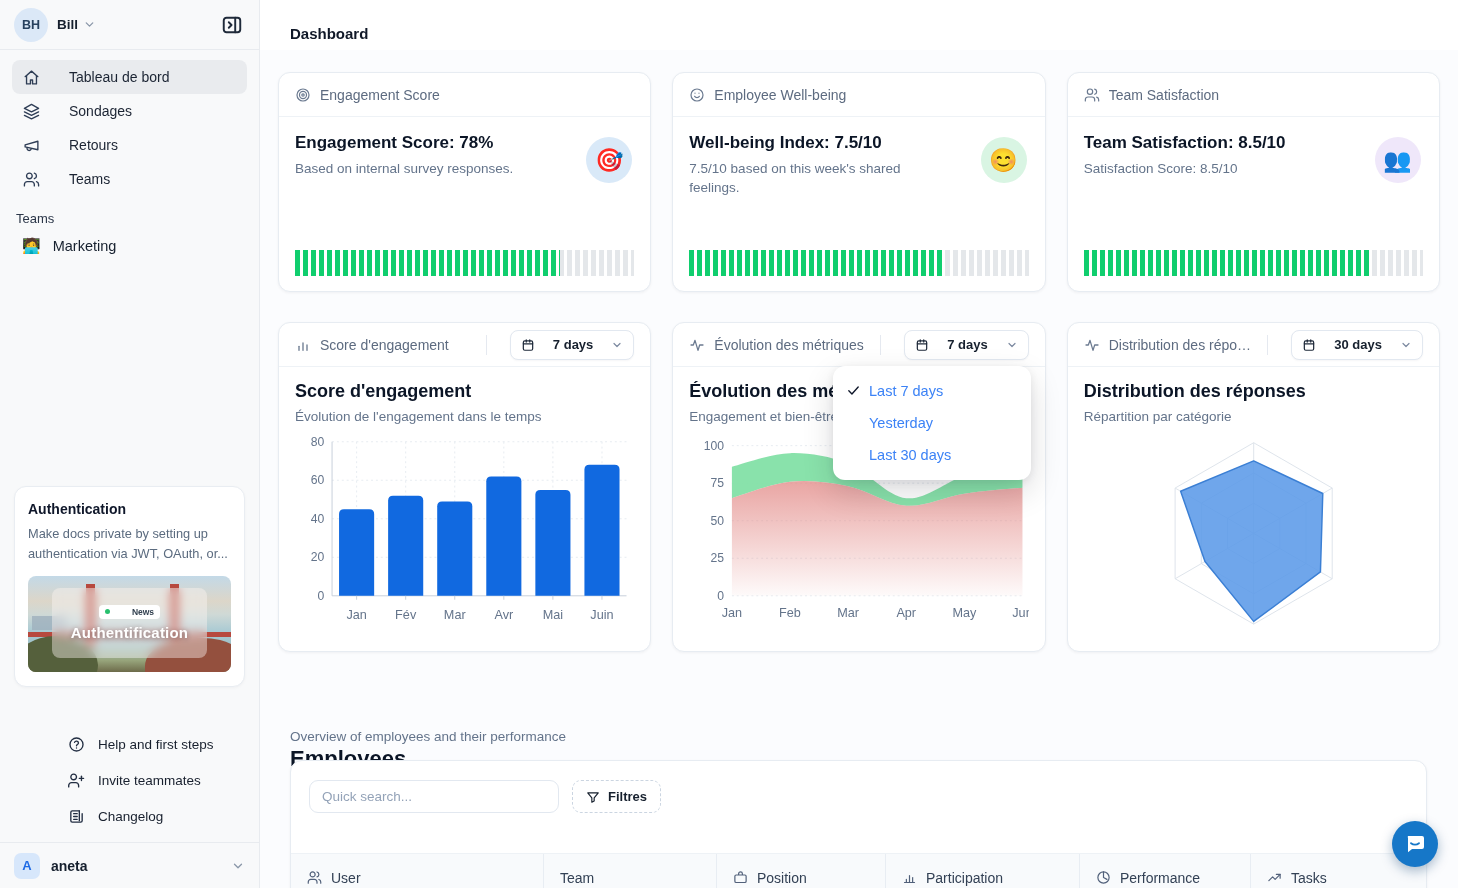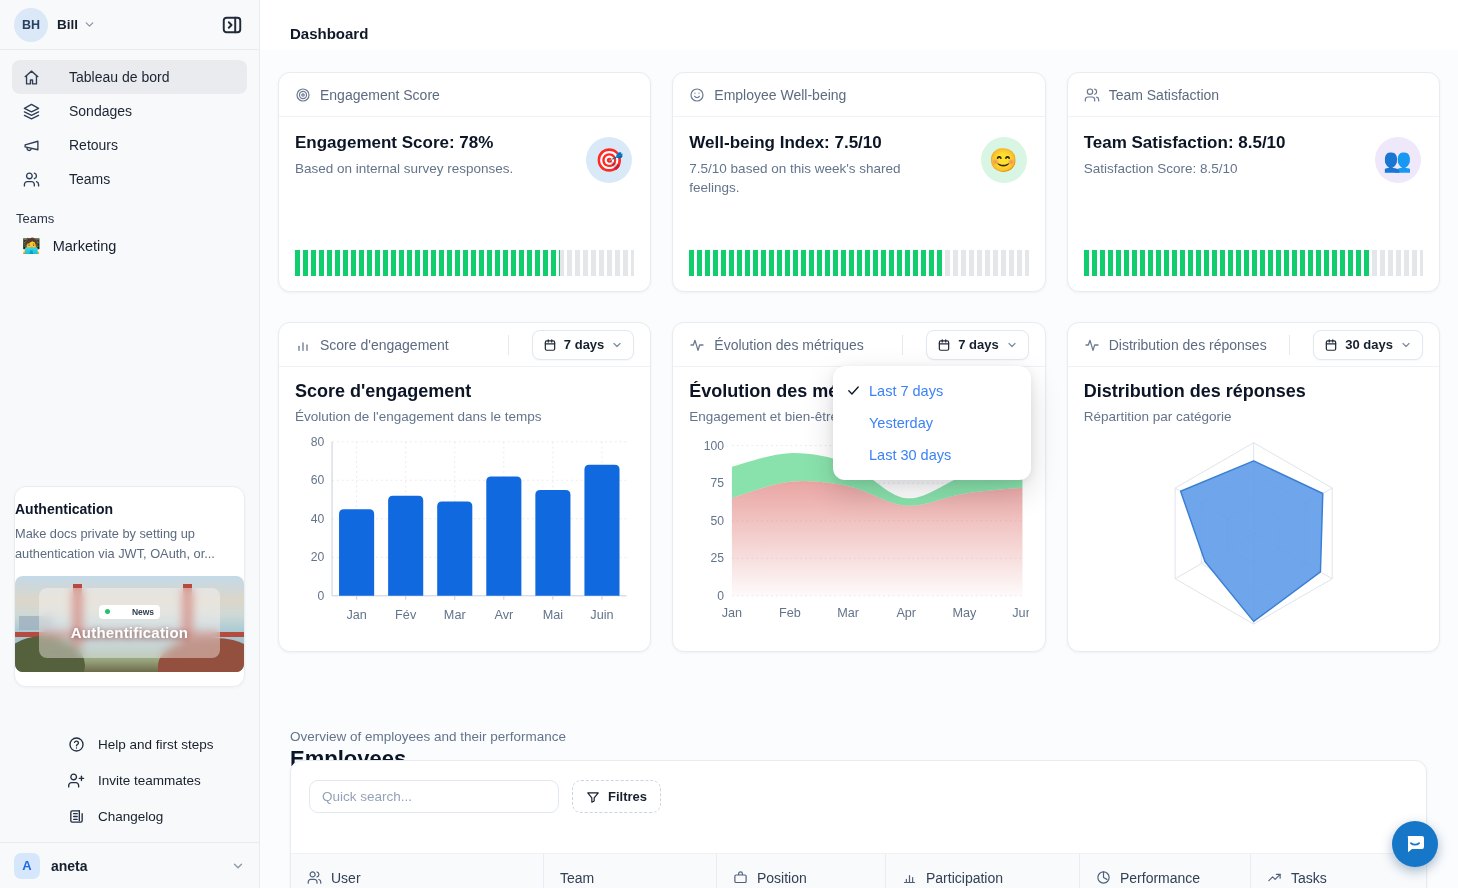--- a/index.html
+++ b/index.html
@@ -16,21 +16,21 @@
   .sb-user-name { margin-left:9px; font-size:13.5px; font-weight:bold; color:#16202e; }
   .sb-user-chevron { margin-left:5px; color:#8a97a8; }
   .sb-collapse { margin-left:auto; width:26px; height:26px; display:flex; align-items:center; justify-content:center; color:#1f2a3a; cursor:pointer; }
   .sb-nav { padding:10px 12px 0 12px; }
   .nav-item { height:34px; display:flex; align-items:center; gap:29px; padding:0 11px; border-radius:8px; font-size:14px; color:#1b2433; cursor:pointer; }
   .nav-item .ic { color:#2e3d55; display:flex; }
   .nav-item.active { background:#e9ebee; }
   .sb-section { margin:15px 0 4px 16px; font-size:13px; font-weight:500; color:#2b3648; }
   .team-item { height:32px; display:flex; align-items:center; gap:12px; padding:0 12px 0 22px; font-size:14.5px; font-weight:500; color:#16202e; cursor:pointer; }
   .team-emoji { font-size:15px; }
-  .promo-card { position:absolute; left:14px; right:14px; top:486px; background:#fff; border:1px solid #e9edf2; border-radius:12px; padding:14px 0; box-shadow:0 1px 3px rgba(15,23,42,.04); }
+  .promo-card { position:absolute; left:14px; right:14px; top:486px; background:#fff; border:1px solid #e9edf2; border-radius:12px; padding:14px 13px; box-shadow:0 1px 3px rgba(15,23,42,.04); }
   .promo-title { font-size:14px; font-weight:bold; color:#0f172a; }
   .promo-desc { margin-top:7px; font-size:12.8px; line-height:1.55; color:#5b6b7f; }
   .promo-img { position:relative; margin-top:12px; height:96px; border-radius:8px; overflow:hidden;
     background:linear-gradient(180deg,#c3d9e7 0%,#dcd6c9 26%,#cfd9d6 40%,#a9cad3 58%,#9fc2c8 72%,#97a47b 88%,#6d6b4a 100%); }
   .bg-tower { position:absolute; width:9px; background:#b7493e; top:8px; }
   .bg-tower.t1 { left:58px; height:62px; }
   .bg-tower.t2 { right:52px; height:58px; }
   .bg-deck { position:absolute; left:0; right:0; top:56px; height:5px; background:#b7493e; }
   .bg-hill-l { position:absolute; left:-14px; bottom:-22px; width:84px; height:58px; background:#55603c; border-radius:50%; }
   .bg-hill-r { position:absolute; right:-18px; bottom:-28px; width:104px; height:62px; background:#94503e; border-radius:45%; }
@@ -56,21 +56,21 @@
   .cards-row { position:absolute; left:18px; right:18px; display:grid; grid-template-columns:repeat(3,1fr); gap:21px; }
   .row1 { top:22px; }
   .row2 { top:272px; }
   .card { background:#fff; border:1px solid #e7ecf2; border-radius:12px; box-shadow:0 1px 3px rgba(15,23,42,.05); position:relative; }
   .stat-card { height:220px; }
   .chart-card { height:330px; }
   .card-header { height:44px; display:flex; align-items:center; gap:9px; padding:0 16px; border-bottom:1px solid #eef2f6; color:#64748b; }
   .card-header .hlabel { font-size:14px; font-weight:500; color:#5d6b80; white-space:nowrap; overflow:hidden; text-overflow:ellipsis; }
   .card-header .ic { display:flex; color:#6b7a90; flex:none; }
   .hdr-divider { width:1px; height:20px; background:#e5e9f0; margin-left:auto; flex:none; }
-  .range-btn { flex:none; margin-left:14px; height:30px; display:flex; align-items:center; gap:7px; padding:0 10px; border:1px solid #e2e8f0; border-radius:8px; background:#fff; cursor:pointer; color:#16202e; box-shadow:0 1px 2px rgba(15,23,42,.04); }
+  .range-btn { flex:none; margin-left:14px; height:30px; display:flex; align-items:center; gap:18px; padding:0 10px; border:1px solid #e2e8f0; border-radius:8px; background:#fff; cursor:pointer; color:#16202e; box-shadow:0 1px 2px rgba(15,23,42,.04); }
   .range-btn .rlabel { font-size:13px; font-weight:600; }
   .range-btn .ic { color:#1f2a3a; }
   .range-btn .chev { color:#7c8aa0; }
 
   .stat-body { position:relative; padding:16px 16px 0 16px; }
   .stat-title { font-size:17px; font-weight:bold; color:#0b1526; }
   .stat-sub { margin-top:7px; font-size:13.5px; color:#64748b; max-width:250px; line-height:1.4; }
   .stat-emoji { position:absolute; right:18px; top:20px; width:46px; height:46px; border-radius:50%; display:flex; align-items:center; justify-content:center; font-size:23px; }
   .seg-progress { position:absolute; left:16px; right:16px; bottom:15px; height:26px; }
   .seg-layer { position:absolute; inset:0; background-image:repeating-linear-gradient(90deg, var(--c) 0 5px, transparent 5px 8px); }

